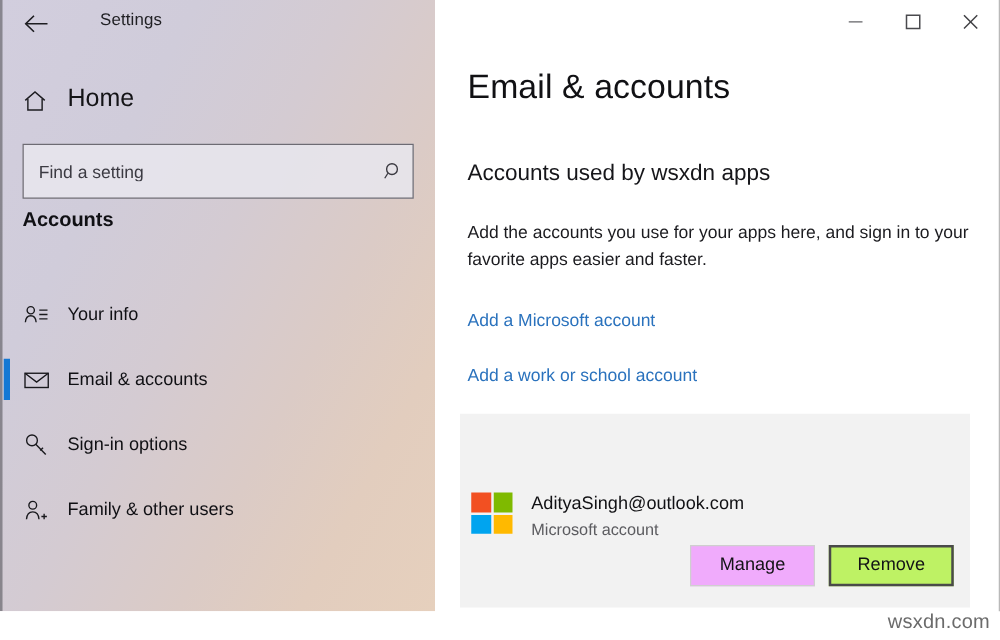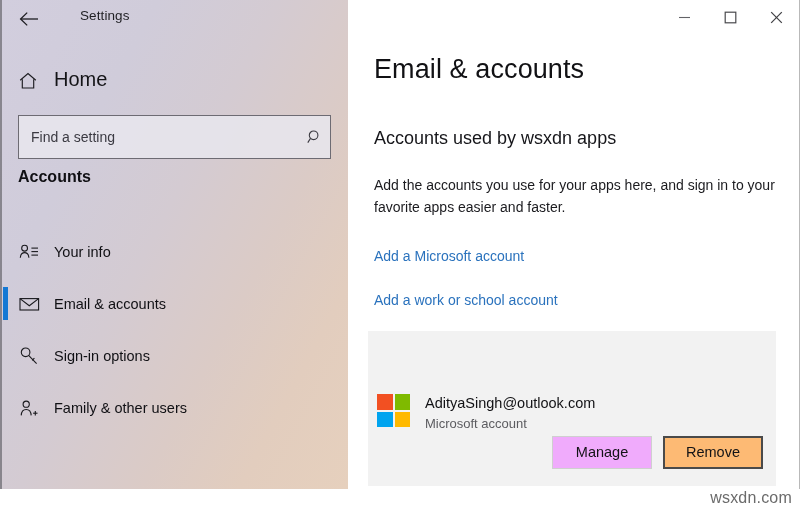--- a/index.html
+++ b/index.html
@@ -272,21 +272,21 @@
     color: #131316;
     background: #f0abfc;
     border: 1px solid #cfcfcf;
     height: 33px;
     min-width: 100px;
     padding: 0 14px;
     cursor: pointer;
     line-height: 1;
   }
   .card-btn.focused {
-    background: #fdba74;
+    background: #bef264;
     border: 2px solid #4a4a4a;
   }
 
   
   #watermark {
     position: absolute;
     right: 8px; bottom: 5px;
     font-size: 16px;
     color: #6b6b6b;
     font-family: "Liberation Sans", sans-serif;

